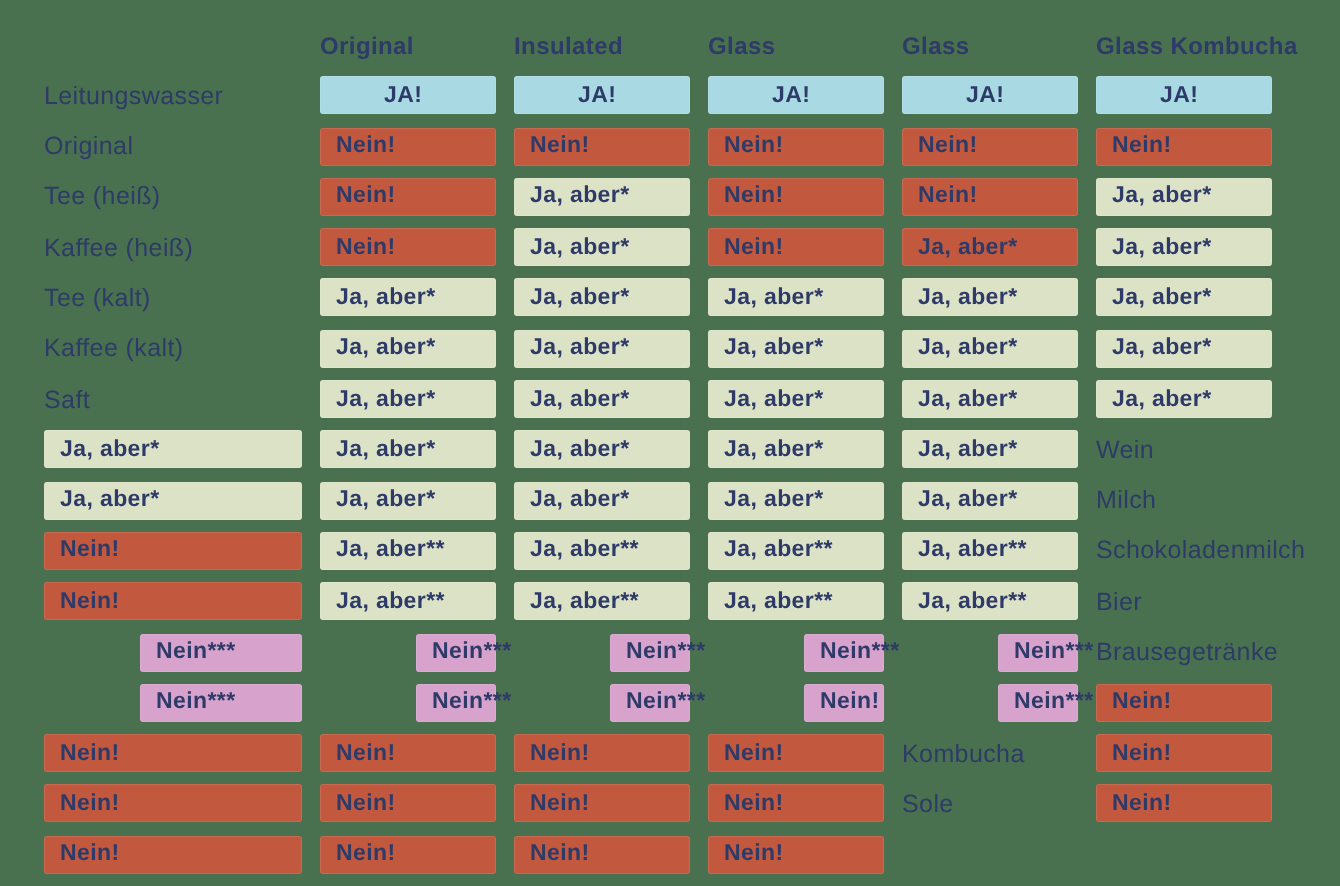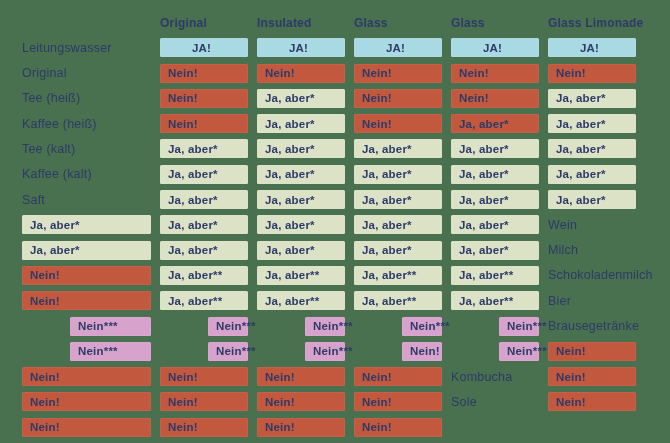--- a/index.html
+++ b/index.html
@@ -61,21 +61,21 @@
 </head>
 <body style="background: rgb(73, 113, 79);">
 
 <div class="stage">
   <div class="grid">
     <div class="col-header"></div>
     <div class="col-header">Original</div>
     <div class="col-header">Insulated</div>
     <div class="col-header">Glass</div>
     <div class="col-header">Glass</div>
-    <div class="col-header">Glass Limonade</div>
+    <div class="col-header">Glass Kombucha</div>
 
   <div class="row-label">Leitungswasser</div>
       <div class="cell cell-blue">JA!</div>
       <div class="cell cell-blue">JA!</div>
       <div class="cell cell-blue">JA!</div>
       <div class="cell cell-blue">JA!</div>
       <div class="cell cell-blue">JA!</div>
       <div class="row-label">Original</div>
       <div class="cell cell-red">Nein!</div>
       <div class="cell cell-red">Nein!</div>

